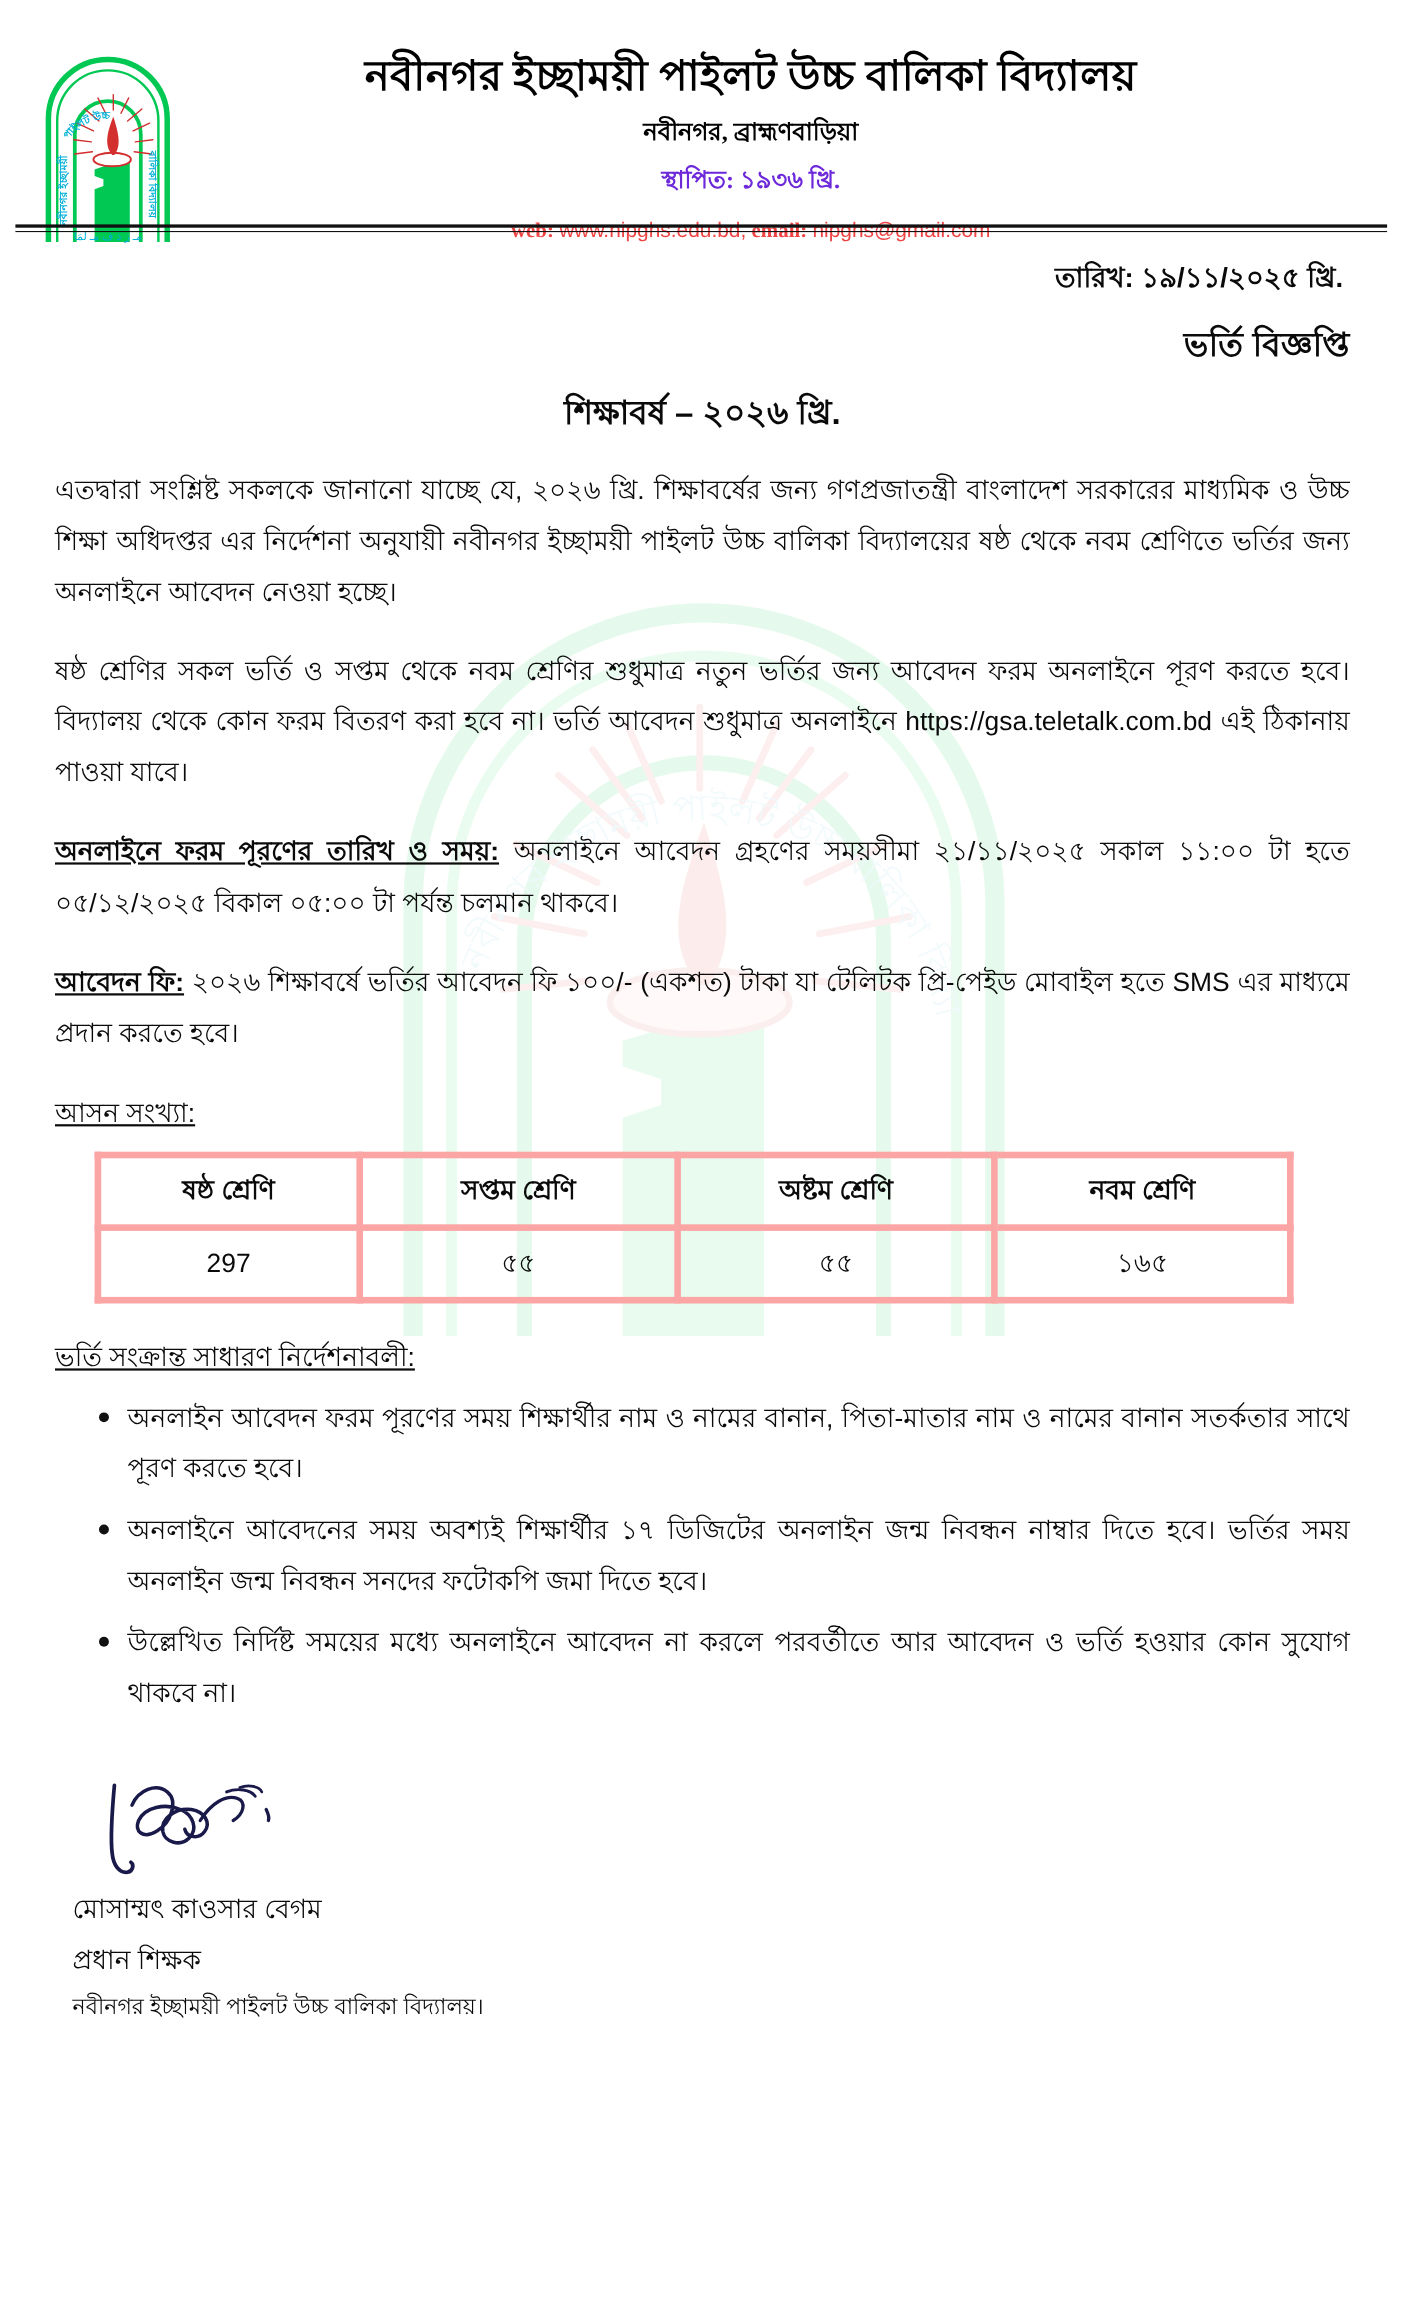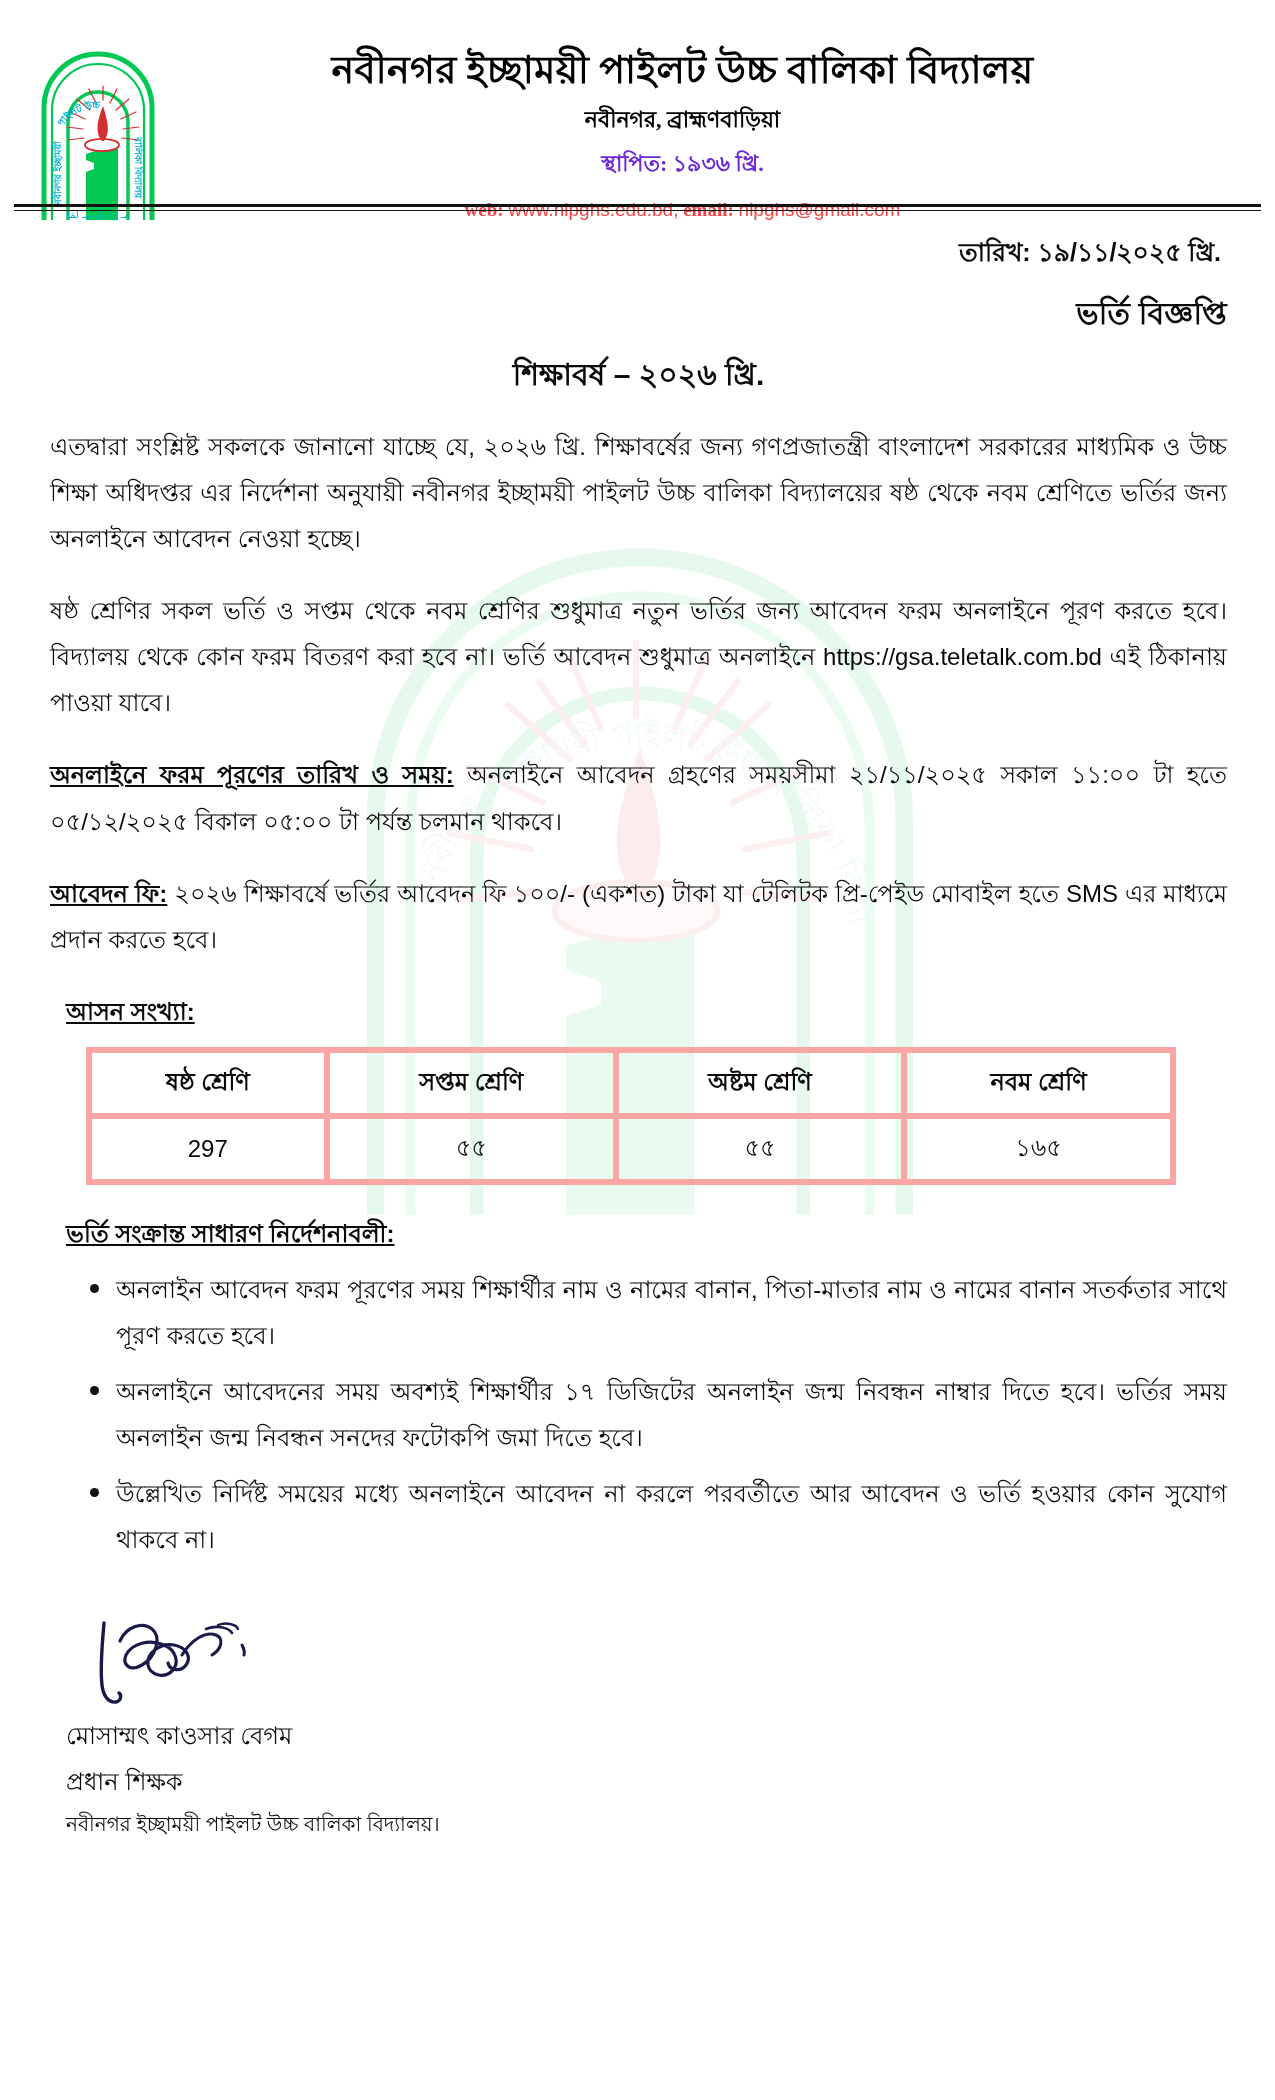--- a/index.html
+++ b/index.html
@@ -81,22 +81,22 @@
 
   p.para{
     font-size:24px;line-height:1.92;text-align:justify;
     margin:22px 0 0 0;text-justify:inter-word;
   }
   p.para.tight{margin-top:26px;}
   .lbl{font-weight:bold;text-decoration:underline;}
   .latin{font-family:"Liberation Sans","DejaVu Sans",sans-serif;}
 
   .sec-head{
-    font-size:24px;font-weight:bold;text-decoration:underline;
-    margin:30px 0 0 16px;
+    font-size:24px;font-weight:normal;text-decoration:underline;
+    margin:30px 0 0 0;
   }
 
   
   table.seats{
     border-collapse:collapse;width:1090px;margin:14px 0 0 36px;
     background:transparent;
   }
   table.seats td{
     border:6px solid #fca5a5;
     text-align:center;vertical-align:middle;

